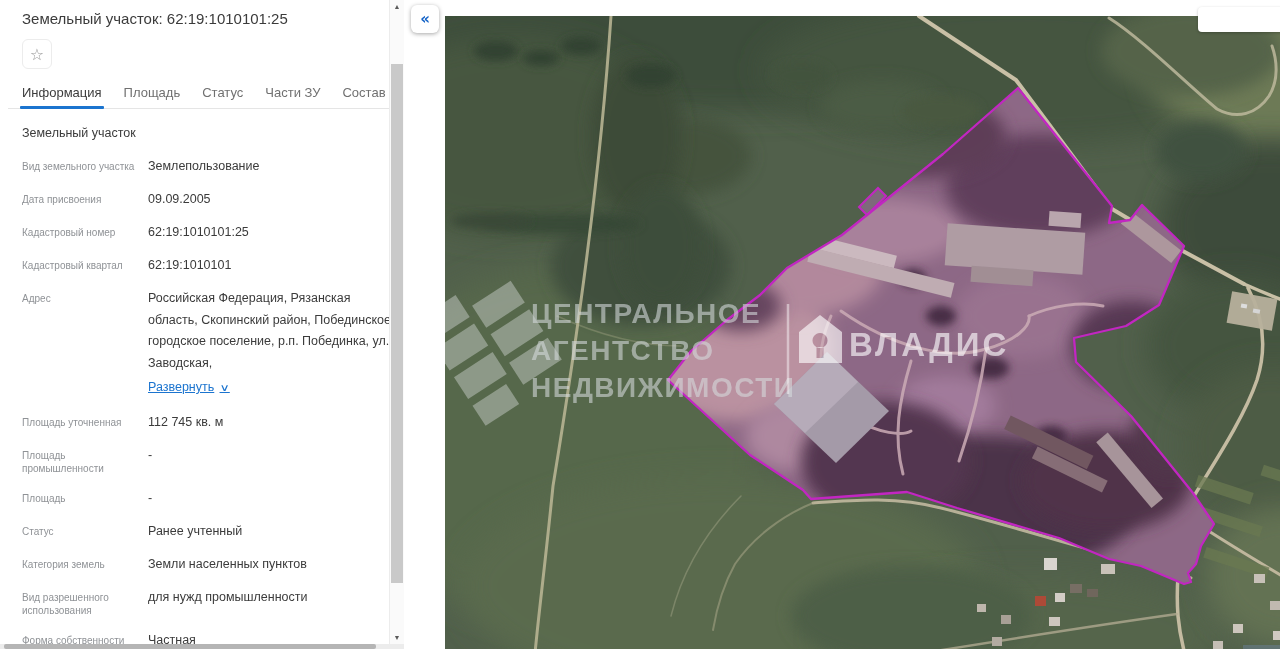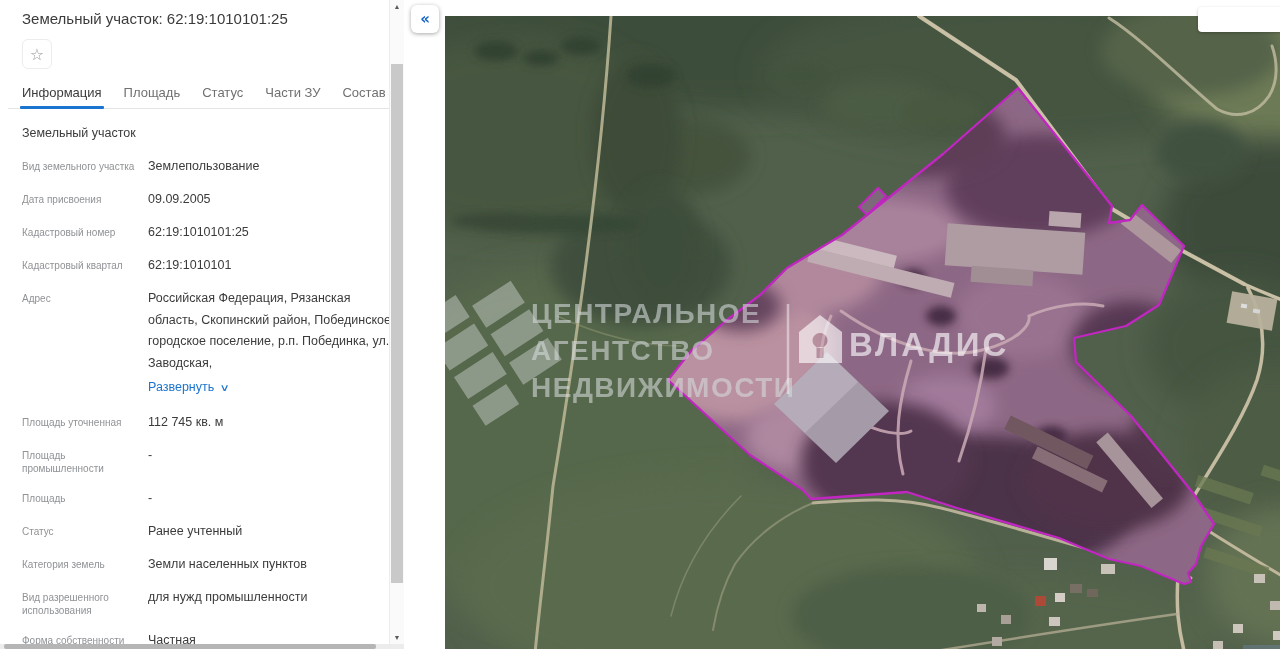--- a/index.html
+++ b/index.html
@@ -36,21 +36,21 @@
   .row .lbl{
     width:126px;flex:none;font-size:10px;color:#8f9296;line-height:13px;
     padding-top:4px;padding-right:8px;box-sizing:border-box;
   }
   .row .val{
     flex:1;font-size:12.5px;color:#3b3b3b;line-height:20px;padding-right:14px;
   }
   .row.address .val{line-height:21.5px;padding-right:4px;}
   .expand-link{
     display:inline-flex;align-items:center;gap:7px;margin-top:3px;
-    color:#1b74cf;font-size:12.5px;cursor:pointer;justify-content:flex-end;
+    color:#1b74cf;font-size:12.5px;text-decoration:underline;cursor:pointer;justify-content:flex-end;
   }
   .expand-link .chev{font-size:10px;text-decoration:none;display:inline-block;transform:scaleX(1.4);}
   
   .vscroll{
     position:absolute;left:389px;top:0;width:15px;height:649px;background:#fafafa;
     border-left:1px solid #ececec;box-sizing:border-box;z-index:6;
   }
   .vscroll .arrow{position:absolute;left:0;width:100%;text-align:center;font-size:7px;color:#5a5a5a;}
   .vscroll .up{top:3px;}
   .vscroll .down{bottom:8px;}

